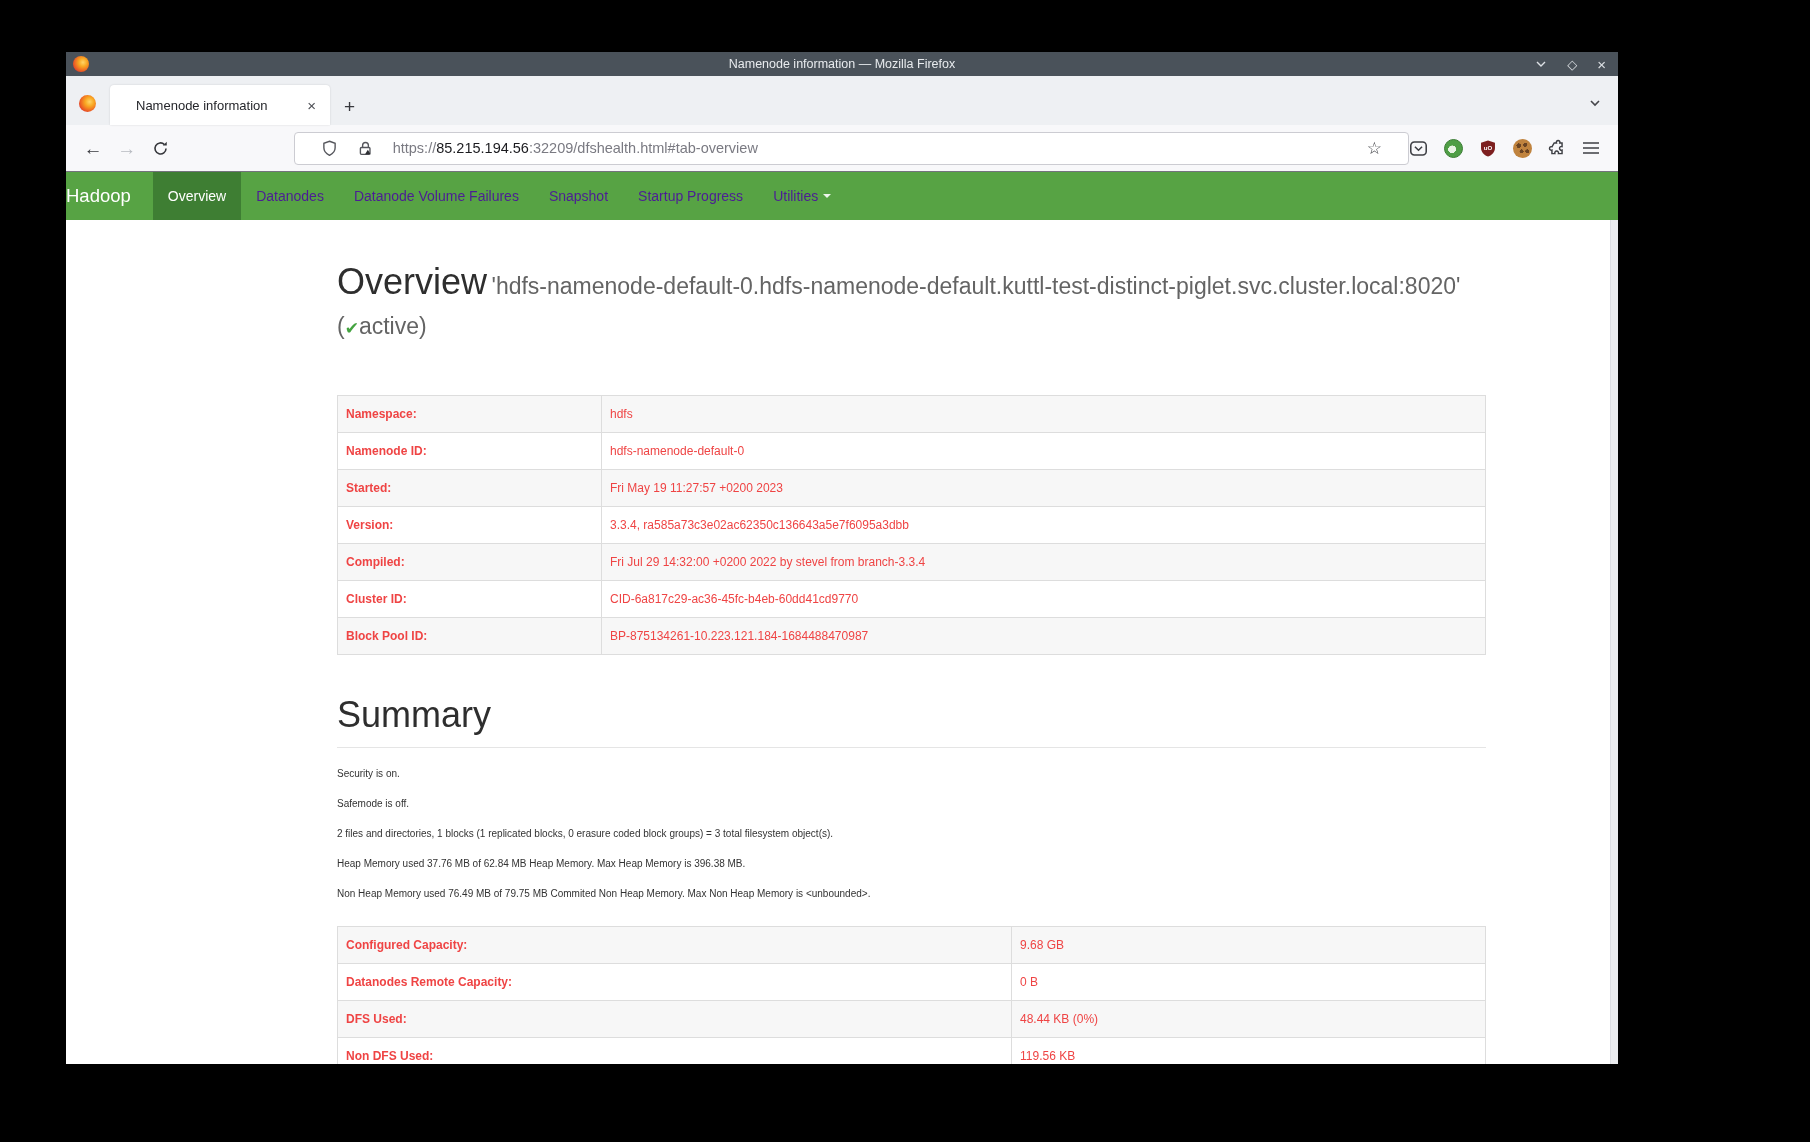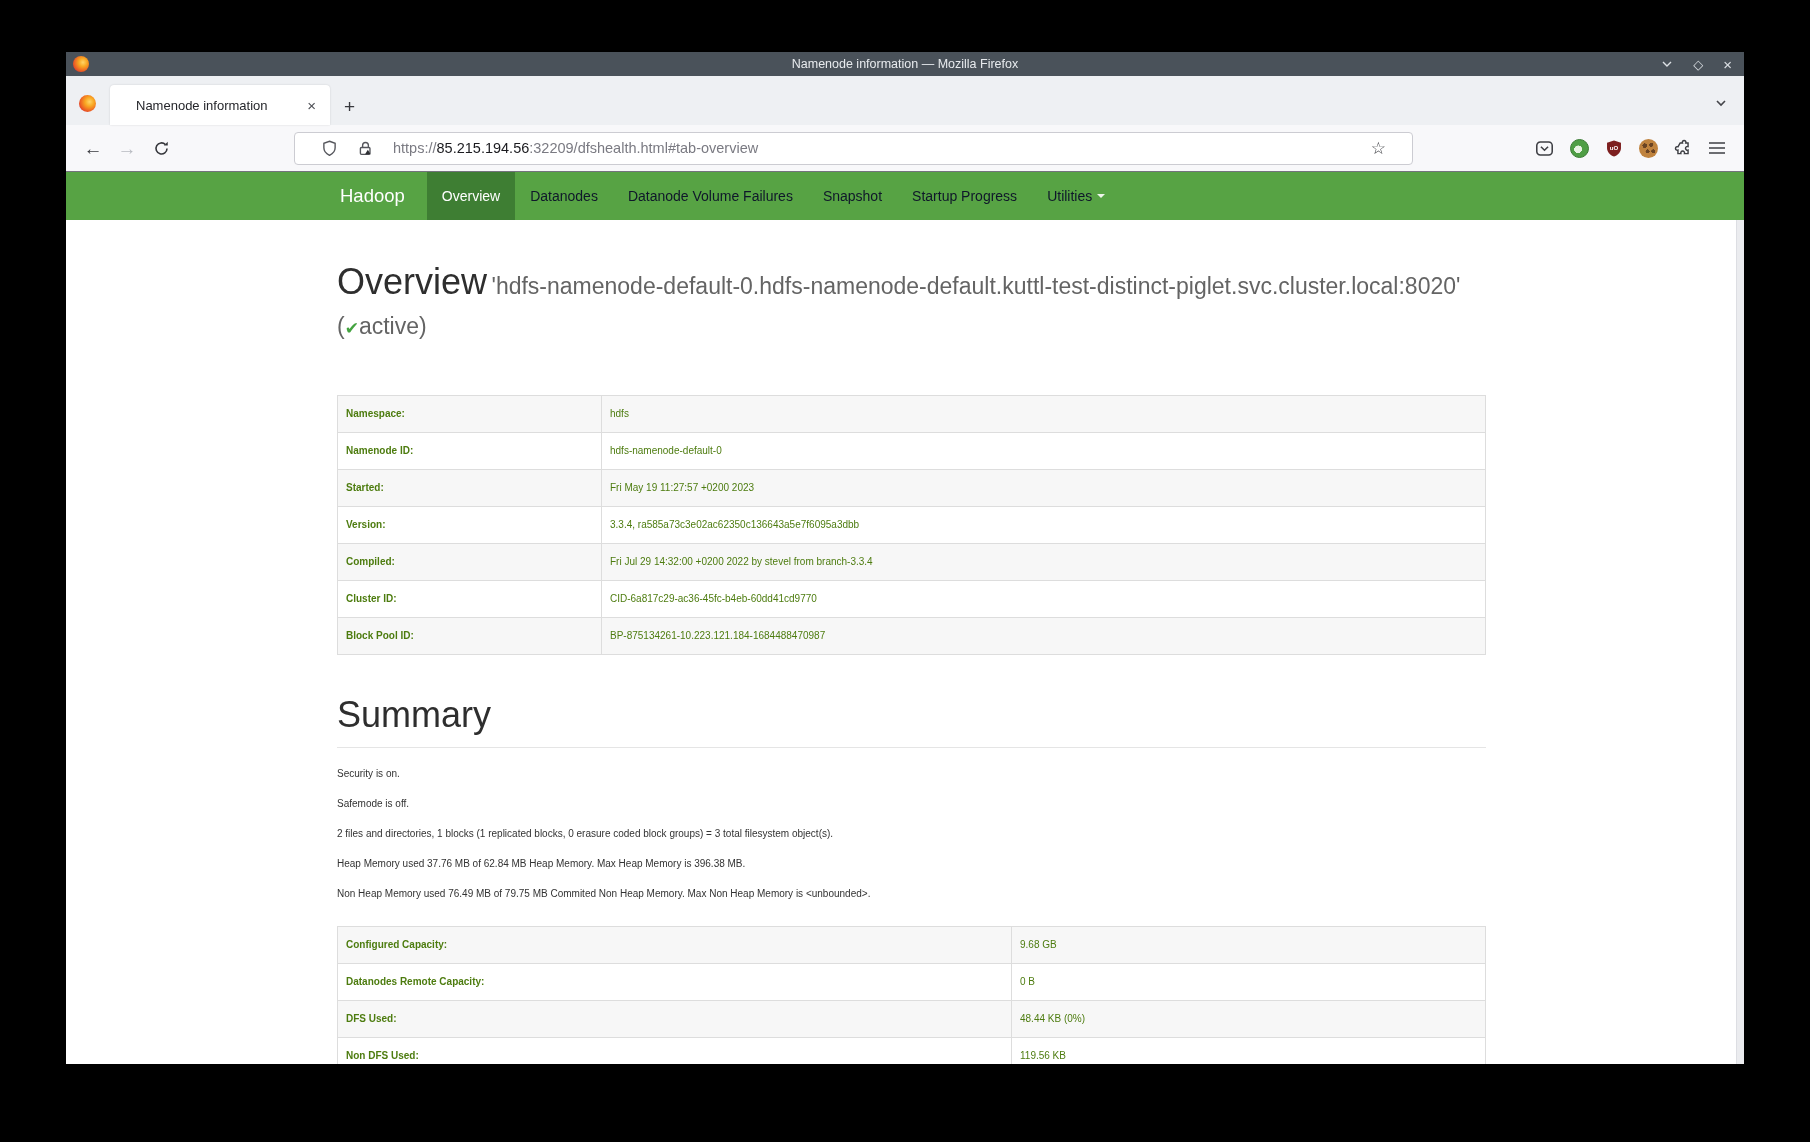--- a/index.html
+++ b/index.html
@@ -4,21 +4,21 @@
 <style>
   * { box-sizing: border-box; margin: 0; padding: 0; }
   html,body { width:1810px; height:1142px; }
   body {
     background:#000;
     font-family:"Liberation Sans", sans-serif;
     position:relative;
     overflow:hidden;
   }
   .window {
-    position:absolute; left:66px; top:52px; width:1678px; height:1012px;
+    position:absolute; left:66px; top:52px; width:1552px; height:1012px;
     background:#fff; display:flex; flex-direction:column; overflow:hidden;
   }
 
   
   .titlebar {
     height:24px; flex:0 0 24px;
     background:var(--titlebar_gray,#4a525a);
     color:#e8ebee; display:flex; align-items:center;
     font-size:12.5px; position:relative;
   }
@@ -82,49 +82,48 @@
     width:19px; height:19px; border-radius:50%;
     background: radial-gradient(circle at 42% 55%, #e9f3e4 0 28%, transparent 29%), #4f9e45;
     border:1px solid #3c7d35;
   }
 
   
   .navbar {
     height:48px; flex:0 0 48px;
     background:var(--navbar_green,#57a344);
     display:flex; align-items:stretch;
-    padding-left:274px;
   }
   .brand {
     display:flex; align-items:center; color:#fff; font-size:18.5px; padding-right:22px;
   }
   .nav-item {
     display:flex; align-items:center; gap:5px;
-    padding:0 15px; font-size:14px; color:#0f172a; text-decoration:none;
+    padding:0 15px; font-size:14px; color:#4c1d95; text-decoration:none;
   }
   .nav-item.active { background:var(--navbar_active_green,#3e7e33); color:#fff; }
   .caret {
     width:0; height:0; border-left:4px solid transparent; border-right:4px solid transparent;
     border-top:4px solid #eef5ec; display:inline-block;
   }
 
   
   .viewport { flex:1; background:#fff; position:relative; overflow:hidden; display:flex; flex-direction:column; }
   .page { flex:1; overflow:hidden; }
   .container { margin-left:271px; width:1149px; color:#333; }
   .page-header { margin-top:42px; }
   h1 { font-size:36px; font-weight:500; color:#2e2e2e; line-height:40px; }
   .page-header small {
     font-size:23px; font-weight:400; color:#646464; line-height:40px;
   }
   .status-check { color:var(--status_check_green,#44a340); font-size:17px; }
 
   table.info {
     border-collapse:collapse; width:100%; margin-top:46px;
-    font-size:10px; color:#4d7c0f;
+    font-size:12px; color:#ef4444;
   }
   table.info td, table.info th {
     border:1px solid #ddd; padding:8px; line-height:20px; text-align:left;
   }
   table.info tr:nth-child(odd) { background:#f7f7f7; }
   table.info th { font-weight:bold; }
   .col-label-1 { width:264px; }
   .col-label-2 { width:674px; }
 
   .summary-h1 { margin-top:40px; }

